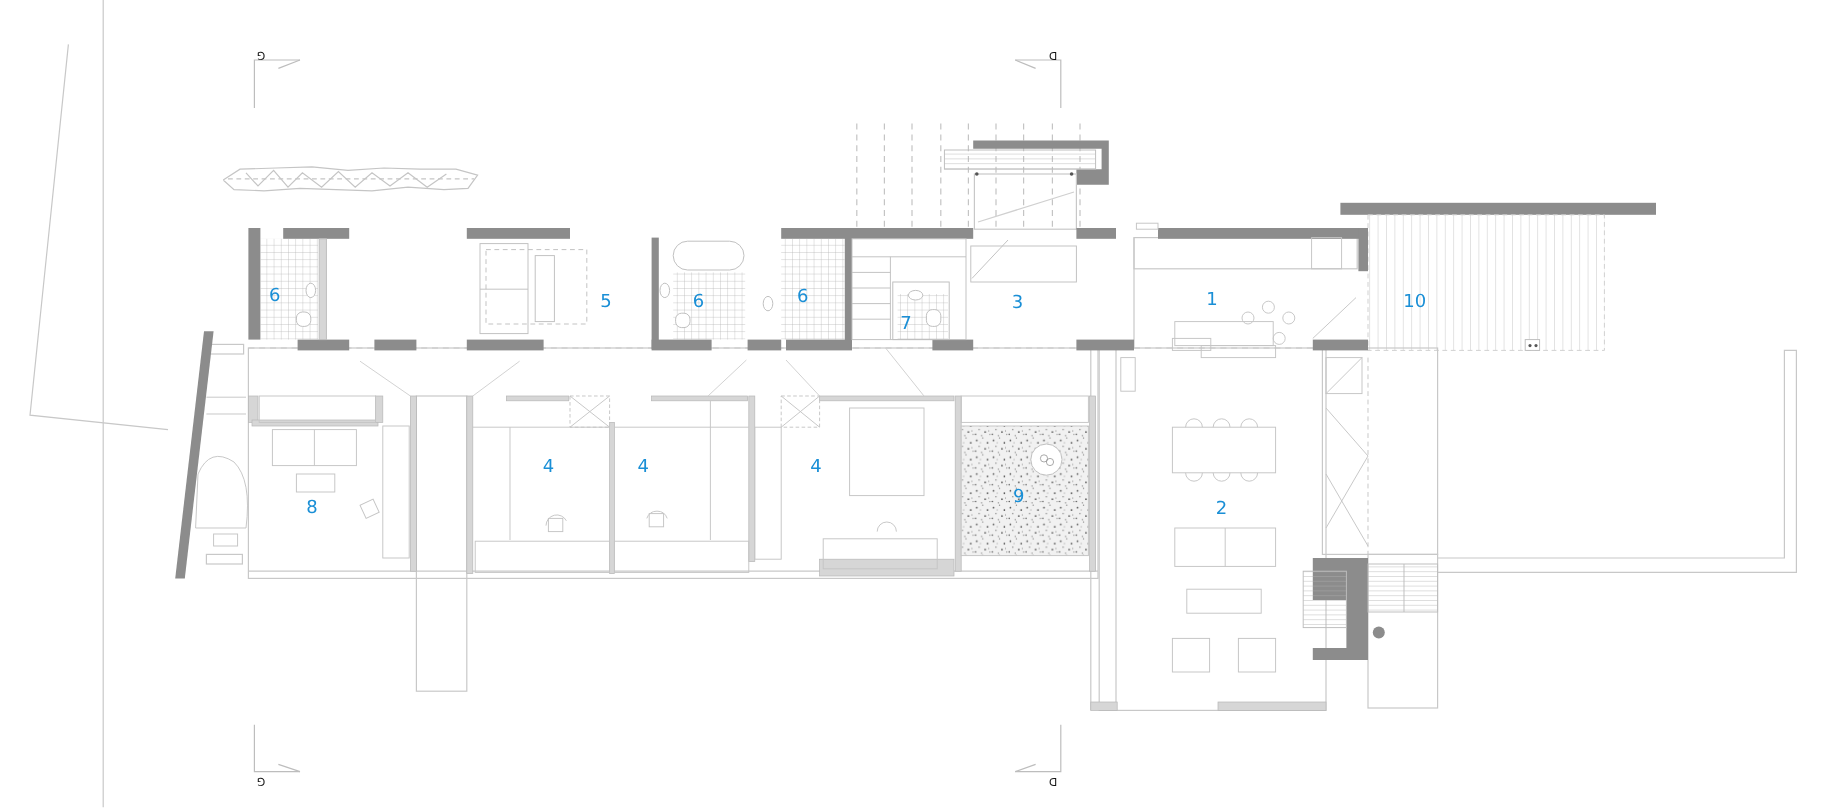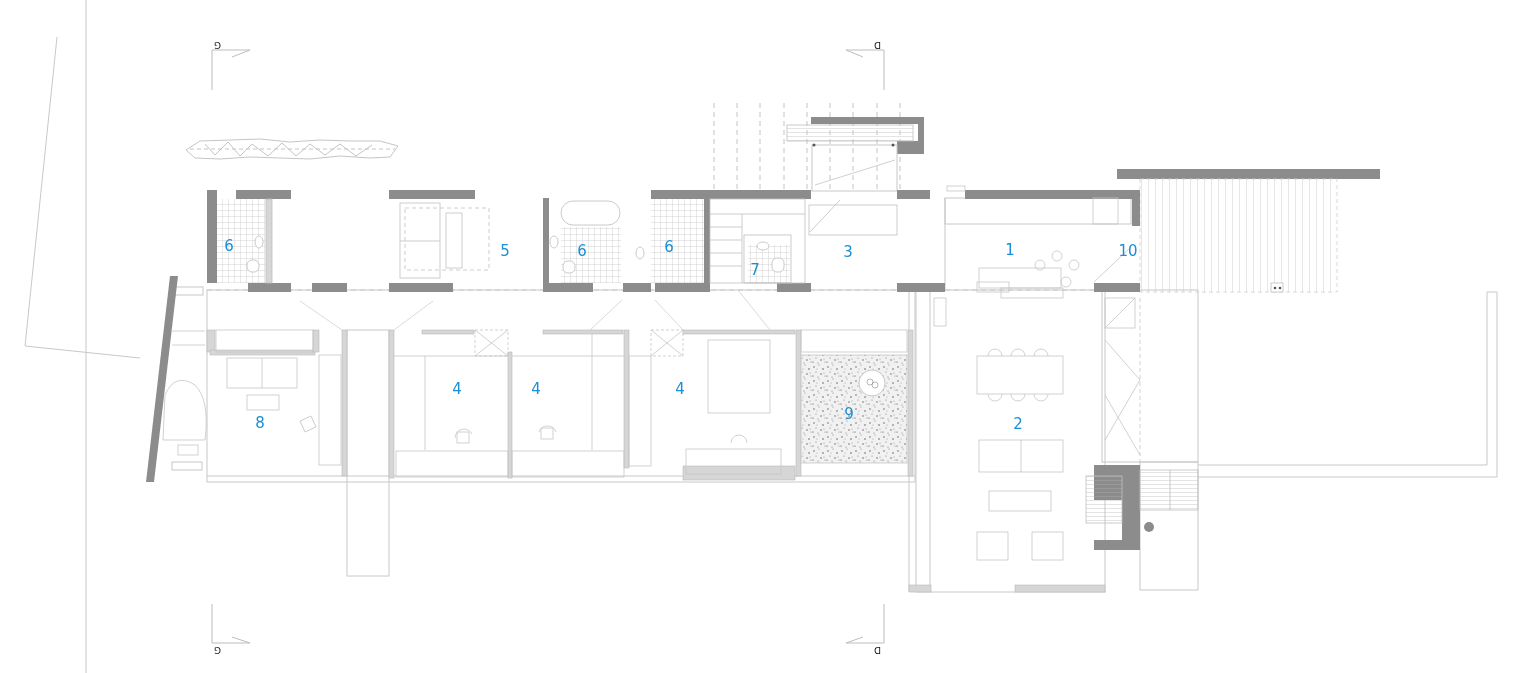--- a/index.html
+++ b/index.html
@@ -289,13 +289,13 @@
 <div class="room-label" style="left:457px;top:389px;">4</div>
 <div class="room-label" style="left:536px;top:389px;">4</div>
 <div class="room-label" style="left:680px;top:389px;">4</div>
 <div class="room-label" style="left:505px;top:251px;">5</div>
 <div class="room-label" style="left:229px;top:246px;">6</div>
 <div class="room-label" style="left:582px;top:251px;">6</div>
 <div class="room-label" style="left:669px;top:247px;">6</div>
 <div class="room-label" style="left:755px;top:270px;">7</div>
 <div class="room-label" style="left:260px;top:423px;">8</div>
 <div class="room-label" style="left:849px;top:414px;">9</div>
-<div class="room-label" style="left:1128px;top:251px;">10</div>
+<div class="room-label" style="left:1179px;top:251px;">10</div>
 
 </body></html>

